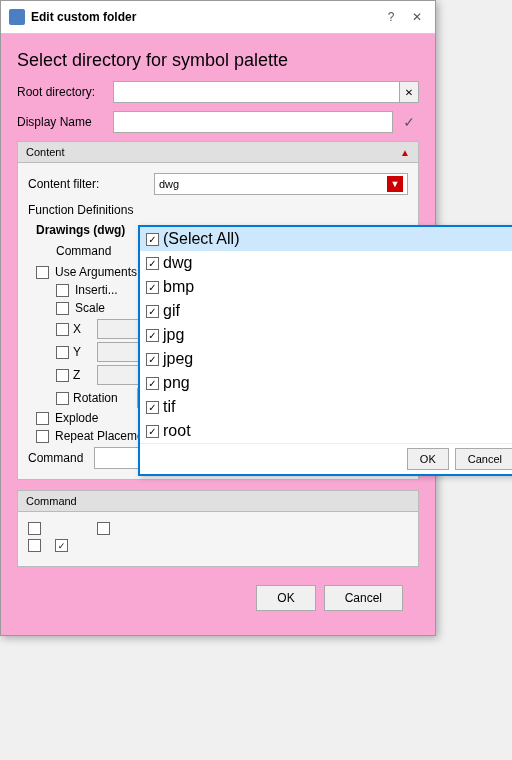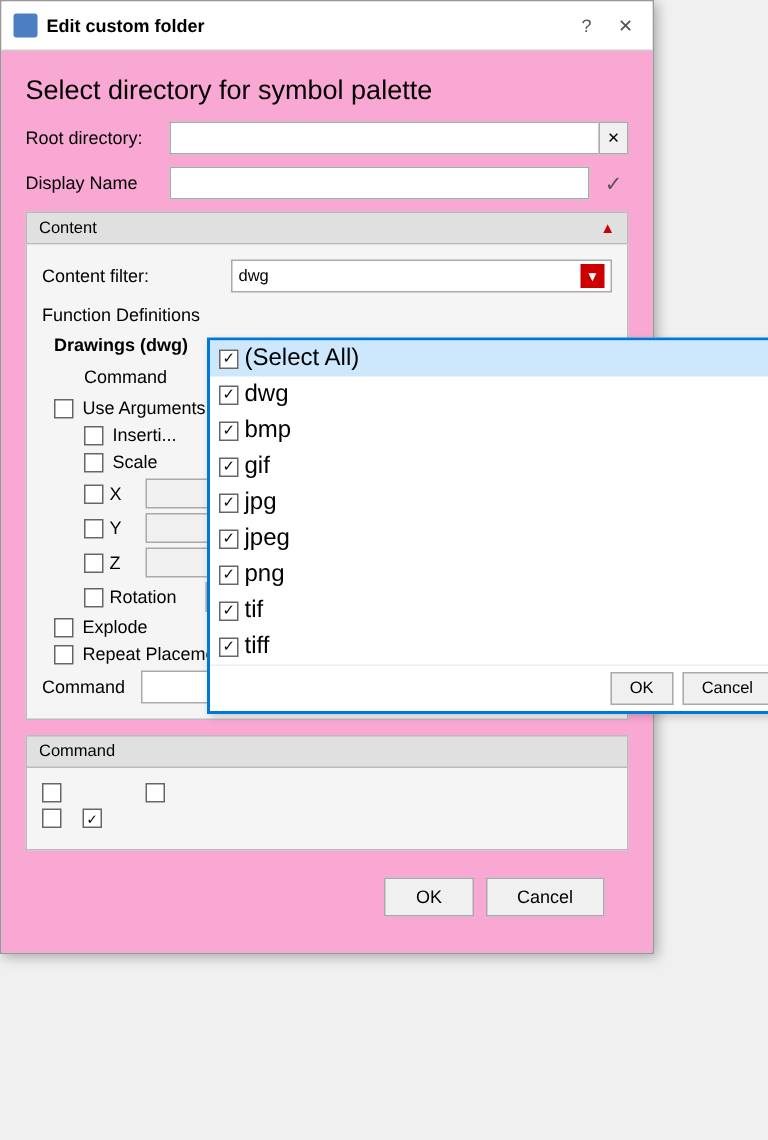--- a/index.html
+++ b/index.html
@@ -414,21 +414,21 @@
         <div class="dropdown-popup-item">
           <div class="popup-checkbox checked"></div>
           <span class="popup-label">png</span>
         </div>
         <div class="dropdown-popup-item">
           <div class="popup-checkbox checked"></div>
           <span class="popup-label">tif</span>
         </div>
         <div class="dropdown-popup-item">
           <div class="popup-checkbox checked"></div>
-          <span class="popup-label">tiff</span>
+          <span class="popup-label">root</span>
         </div>
         <div class="popup-ok-cancel">
           <button class="small-btn">OK</button>
           <button class="small-btn">Cancel</button>
         </div>
       </div>
 
       <div style="margin-top:8px;">
         <div class="form-row">
           <span class="form-label">Function Definitions</span>

